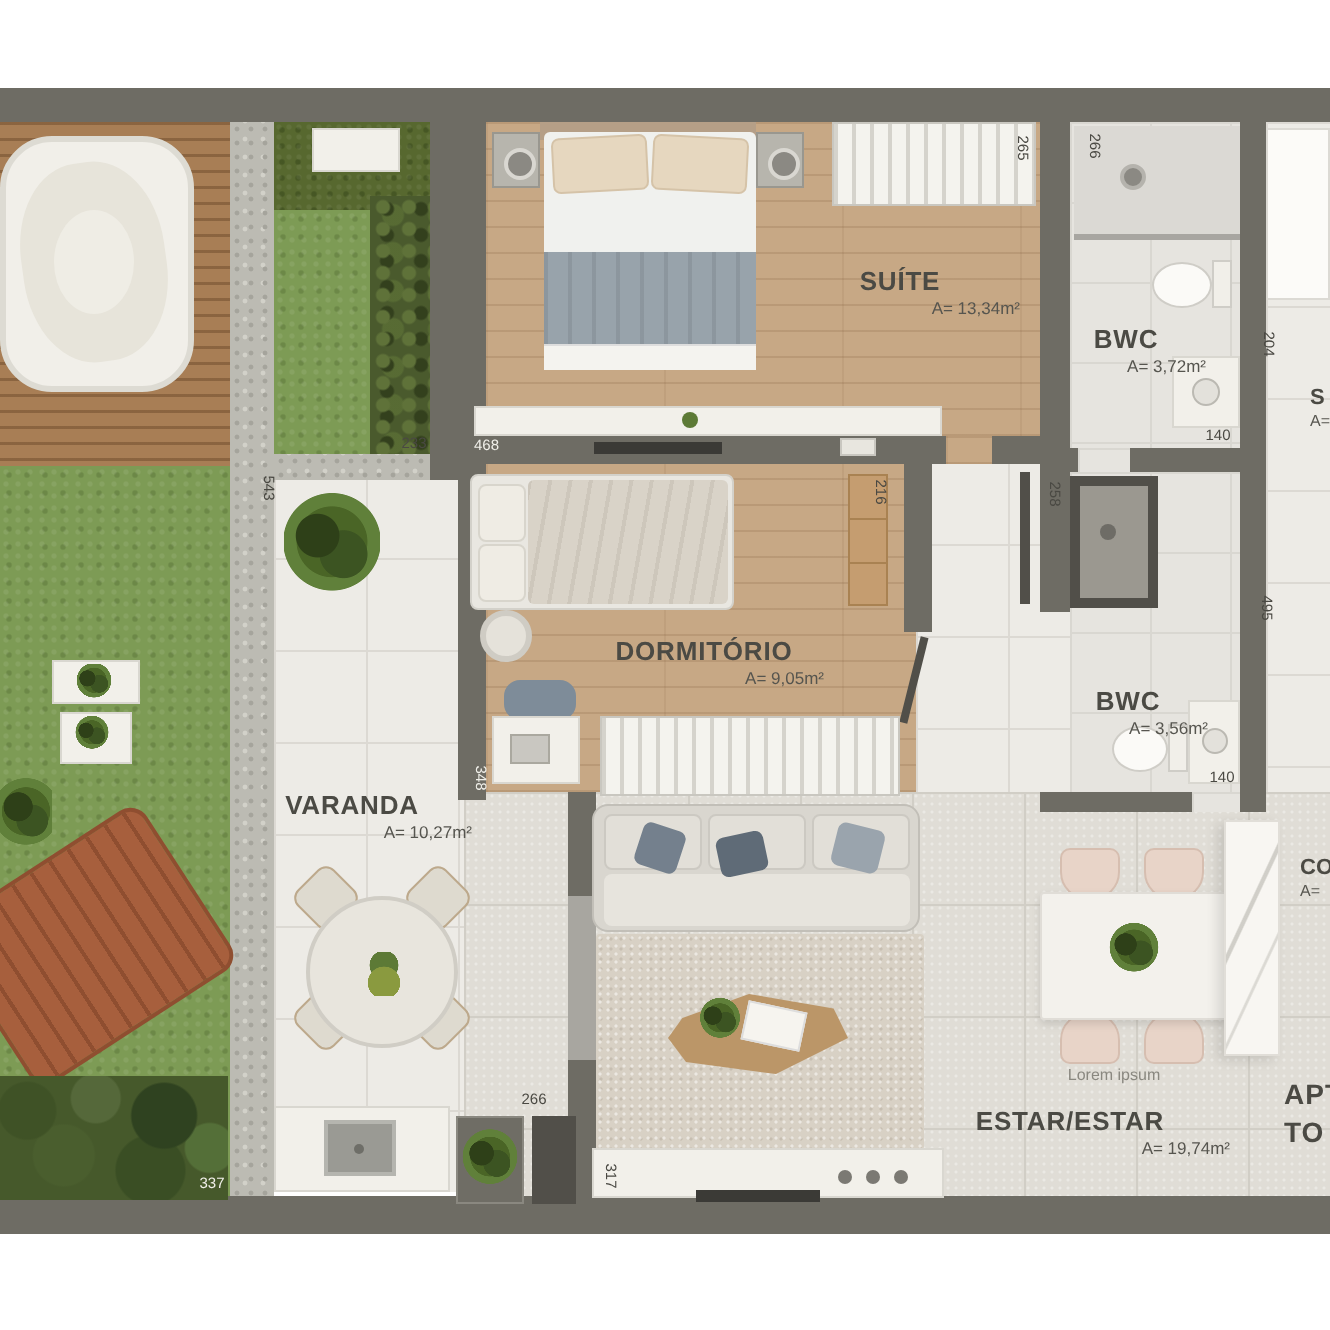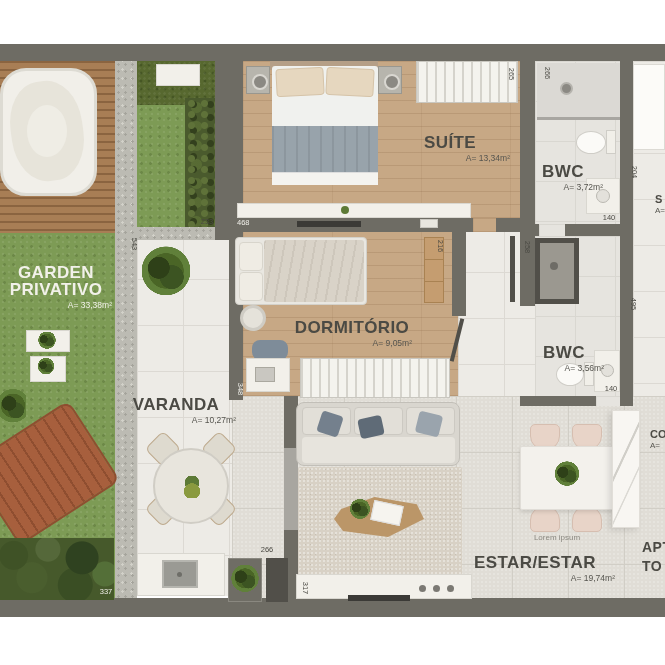--- a/index.html
+++ b/index.html
@@ -56,21 +56,21 @@
     background-image:radial-gradient(rgba(255,255,255,.5) .6px,transparent 1px),
                      radial-gradient(rgba(120,110,95,.18) .6px,transparent 1px);
     background-size:4px 4px,5px 5px;border-radius:2px;}
   .white-f{background:#f2f0ea;border:1px solid #d9d7d0;box-sizing:border-box;}
   .slats{background-color:#f4f3ee;
     background-image:repeating-linear-gradient(90deg,#d5d3cc 0 2px,transparent 2px 9px);
     border:1px solid #c9c7c0;box-sizing:border-box;}
   .marble{background-color:#f8f6f2;
     background-image:linear-gradient(115deg,transparent 0 38%,rgba(176,174,166,.55) 39% 41%,transparent 42% 64%,rgba(176,174,166,.4) 65% 66%,transparent 67%);
     border:1px solid #e1ded8;box-sizing:border-box;box-shadow:-3px 2px 6px rgba(0,0,0,.12);}
-  .room-label{color:#4b4a44;font-weight:700;font-size:17px;letter-spacing:.4px;text-align:center;line-height:1;}
+  .room-label{color:#4b4a44;font-weight:700;font-size:13px;letter-spacing:.4px;text-align:center;line-height:1;}
   .room-area{color:#56554f;font-size:8.5px;text-align:right;line-height:1;}
   .room-label.white,.room-area.white{color:#f2f1ea;}
   .dim{color:#4a4943;font-size:7.5px;line-height:8px;text-align:center;}
   .dim.white{color:#f0efe9;}
   .vdim{width:24px;height:8px;transform:rotate(90deg);}
   .frag1{color:#4b4a44;font-weight:700;font-size:11px;line-height:1.3;}
   .frag2{color:#56554f;font-size:8px;line-height:1.3;}
   .apt{color:#4b4a44;font-weight:700;font-size:14px;line-height:1.35;letter-spacing:.5px;}
   .lorem{color:#8a8880;font-size:8px;text-align:center;}
   .toilet-bowl{background:#fbfaf7;border:1px solid #cfcdc7;border-radius:50%;box-sizing:border-box;}
@@ -229,24 +229,20 @@
   <div class="abs" style="left:348px;top:595px;width:62px;height:6px;background:#3b3a36;"></div>
 
   <div class="abs chair-d" style="left:530px;top:424px;width:30px;height:26px;transform:rotate(180deg);"></div>
   <div class="abs chair-d" style="left:572px;top:424px;width:30px;height:26px;transform:rotate(180deg);"></div>
   <div class="abs chair-d" style="left:530px;top:506px;width:30px;height:26px;"></div>
   <div class="abs chair-d" style="left:572px;top:506px;width:30px;height:26px;"></div>
   <div class="abs" style="left:520px;top:446px;width:94px;height:64px;background:#f3f1ec;border:1px solid #e0ddd7;border-radius:2px;box-sizing:border-box;box-shadow:0 2px 4px rgba(0,0,0,.12);"></div>
   <div class="abs palm" style="left:553px;top:461px;width:28px;height:28px;"></div>
   <div class="abs marble" style="left:612px;top:410px;width:28px;height:118px;"></div>
 
-  <div class="abs" style="left:0;top:264px;width:112px;">
-    <div class="room-label white">GARDEN PRIVATIVO</div>
-    <div class="room-area white" style="margin-top:3px;">A= 33,38m²</div>
-  </div>
   <div class="abs" style="left:390px;top:134px;width:120px;">
     <div class="room-label">SUÍTE</div>
     <div class="room-area" style="margin-top:3px;">A= 13,34m²</div>
   </div>
   <div class="abs" style="left:523px;top:163px;width:80px;">
     <div class="room-label">BWC</div>
     <div class="room-area" style="margin-top:3px;">A= 3,72m²</div>
   </div>
   <div class="abs" style="left:292px;top:319px;width:120px;">
     <div class="room-label">DORMITÓRIO</div>

